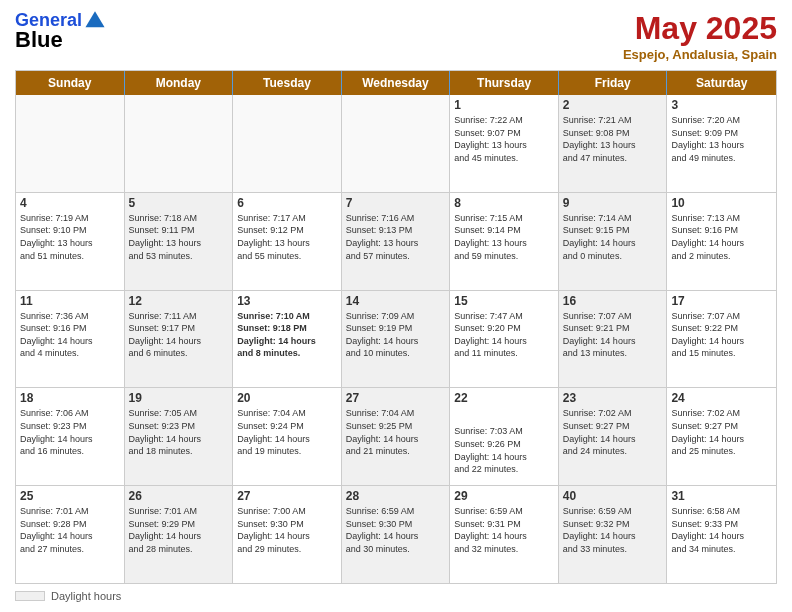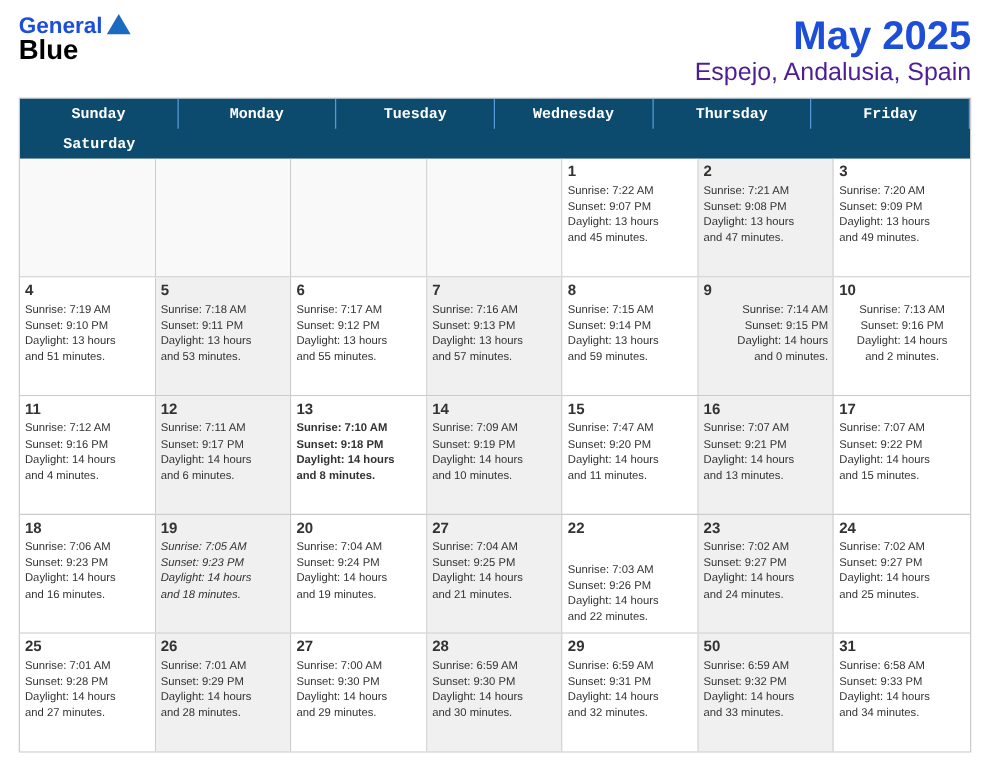--- a/index.html
+++ b/index.html
@@ -25,39 +25,38 @@
     }
     .logo {
       display: flex;
       align-items: center;
     }
     .title-block {
       text-align: right;
     }
     .title-block h1 {
       font-size: 32px;
-      color: #1d4ed8;
+      color: #b91c1c;
       font-weight: bold;
     }
     .title-block h2 {
-      font-size: 20px;
-      color: #4c1d95;
-      font-weight: normal;
+      font-size: 13px;
+      color: #a16207;
+      font-weight: bold;
     }
     .calendar {
       border: 1px solid #ccc;
       flex: 1;
       display: flex;
       flex-direction: column;
     }
     .cal-header {
       display: grid;
-      grid-template-columns: repeat(6, 1fr);
-      background: #0c4a6e;
-      font-family: Liberation Mono, monospace;
+      grid-template-columns: repeat(7, 1fr);
+      background: #a16207;
     }
     .cal-header-cell {
       color: #fff;
       font-size: 12px;
       font-weight: bold;
       padding: 5px 4px;
       text-align: center;
       border-right: 1px solid #5599d9;
     }
     .cal-header-cell:last-child { border-right: none; }
@@ -203,37 +202,37 @@
           </div>
           <div class="cal-cell">
             <span class="day-num">8</span>
             <div class="cell-text" style="white-space: pre-line;">Sunrise: 7:15 AM
 Sunset: 9:14 PM
 Daylight: 13 hours
 and 59 minutes.</div>
           </div>
           <div class="cal-cell shaded">
             <span class="day-num">9</span>
-            <div class="cell-text" style="white-space: pre-line; text-align: right;">Sunrise: 7:14 AM
+            <div class="cell-text" style="white-space: pre-line;">Sunrise: 7:14 AM
 Sunset: 9:15 PM
 Daylight: 14 hours
 and 0 minutes.</div>
           </div>
           <div class="cal-cell">
             <span class="day-num">10</span>
-            <div class="cell-text" style="white-space: pre-line; text-align: center;">Sunrise: 7:13 AM
+            <div class="cell-text" style="white-space: pre-line;">Sunrise: 7:13 AM
 Sunset: 9:16 PM
 Daylight: 14 hours
 and 2 minutes.</div>
           </div>
         </div>
         <div class="cal-row">
           <div class="cal-cell">
             <span class="day-num">11</span>
-            <div class="cell-text" style="white-space: pre-line;">Sunrise: 7:12 AM
+            <div class="cell-text" style="white-space: pre-line;">Sunrise: 7:36 AM
 Sunset: 9:16 PM
 Daylight: 14 hours
 and 4 minutes.</div>
           </div>
           <div class="cal-cell shaded">
             <span class="day-num">12</span>
             <div class="cell-text" style="white-space: pre-line;">Sunrise: 7:11 AM
 Sunset: 9:17 PM
 Daylight: 14 hours
 and 6 minutes.</div>
@@ -277,21 +276,21 @@
         <div class="cal-row">
           <div class="cal-cell">
             <span class="day-num">18</span>
             <div class="cell-text" style="white-space: pre-line;">Sunrise: 7:06 AM
 Sunset: 9:23 PM
 Daylight: 14 hours
 and 16 minutes.</div>
           </div>
           <div class="cal-cell shaded">
             <span class="day-num">19</span>
-            <div class="cell-text" style="white-space: pre-line; font-style: italic;">Sunrise: 7:05 AM
+            <div class="cell-text" style="white-space: pre-line;">Sunrise: 7:05 AM
 Sunset: 9:23 PM
 Daylight: 14 hours
 and 18 minutes.</div>
           </div>
           <div class="cal-cell">
             <span class="day-num">20</span>
             <div class="cell-text" style="white-space: pre-line;">Sunrise: 7:04 AM
 Sunset: 9:24 PM
 Daylight: 14 hours
 and 19 minutes.</div>
@@ -355,30 +354,34 @@
 and 30 minutes.</div>
           </div>
           <div class="cal-cell">
             <span class="day-num">29</span>
             <div class="cell-text" style="white-space: pre-line;">Sunrise: 6:59 AM
 Sunset: 9:31 PM
 Daylight: 14 hours
 and 32 minutes.</div>
           </div>
           <div class="cal-cell shaded">
-            <span class="day-num">50</span>
+            <span class="day-num">40</span>
             <div class="cell-text" style="white-space: pre-line;">Sunrise: 6:59 AM
 Sunset: 9:32 PM
 Daylight: 14 hours
 and 33 minutes.</div>
           </div>
           <div class="cal-cell">
             <span class="day-num">31</span>
             <div class="cell-text" style="white-space: pre-line;">Sunrise: 6:58 AM
 Sunset: 9:33 PM
 Daylight: 14 hours
 and 34 minutes.</div>
           </div>
         </div>
       </div>
   </div>
 
+  <div class="footer">
+    <span class="footer-bar"></span>
+    <span>Daylight hours</span>
+  </div>
 </div>
 
 </body></html>

